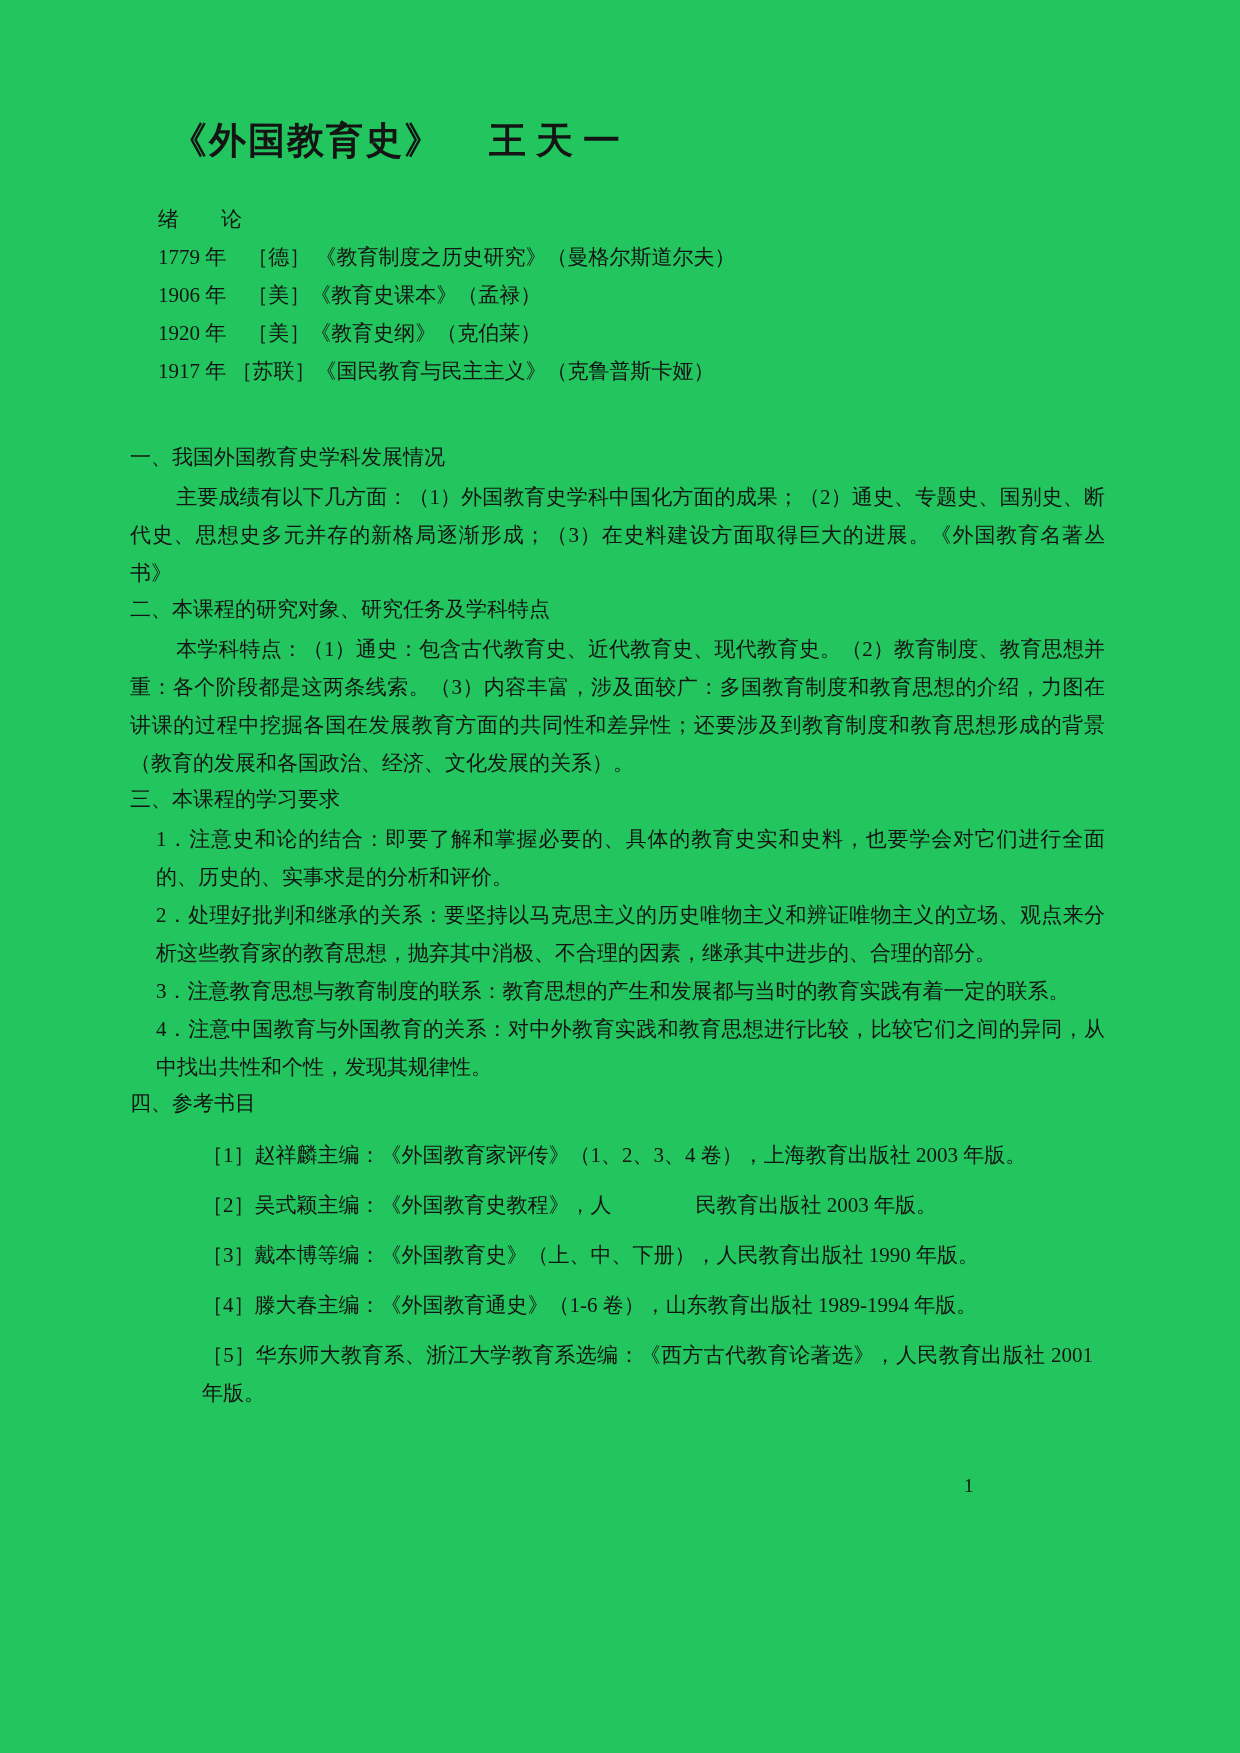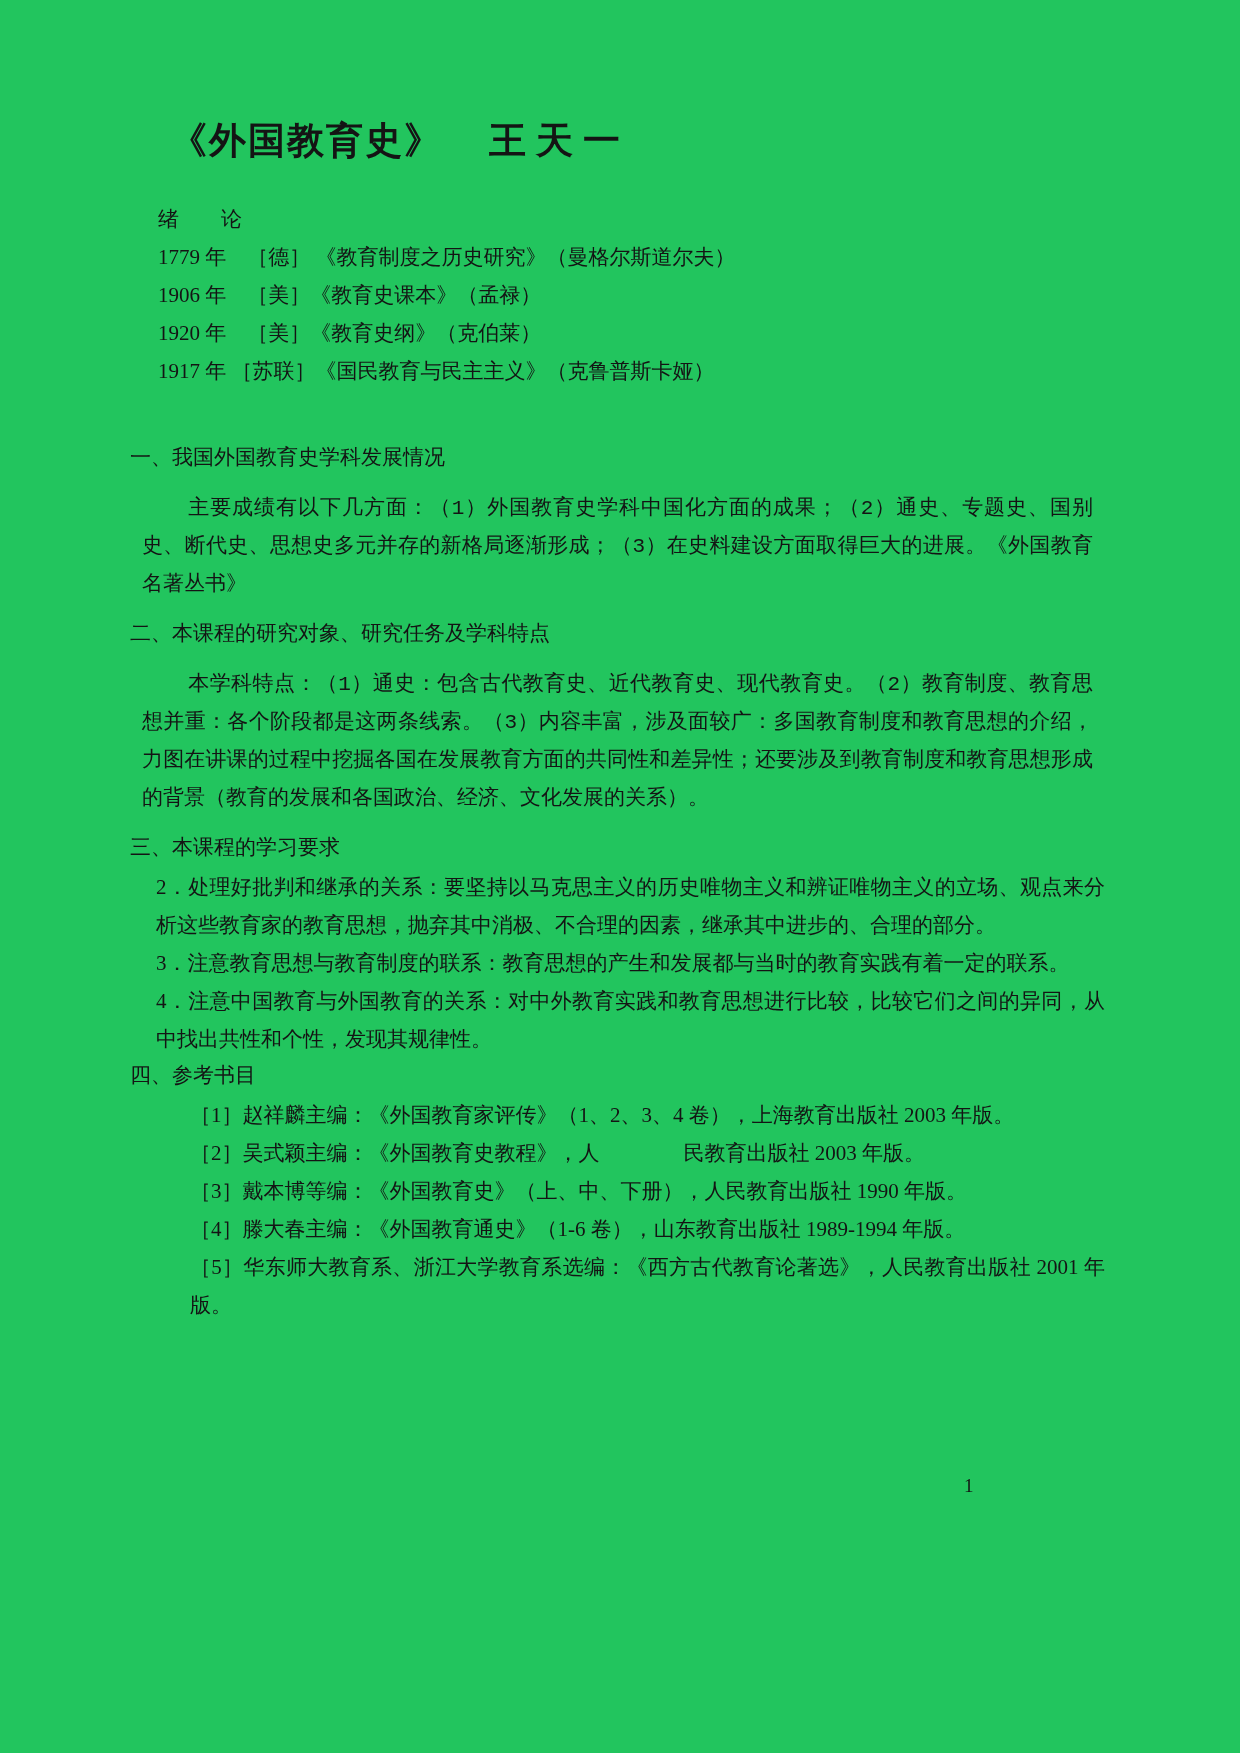--- a/index.html
+++ b/index.html
@@ -44,32 +44,31 @@
     padding-left: 28px;
     white-space: nowrap;
   }
   .section { margin: 0; }
   .section-gap { height: 50px; }
   .section-heading {
     text-align: left;
     font-family: Liberation Mono, monospace;
   }
   .para {
-    margin: 12px;
+    margin: 0;
     text-indent: 2.2em;
     text-align: justify;
-    font-family: Liberation Mono, monospace;
   }
   .req-item {
     margin: 0;
     padding-left: 26px;
     text-align: justify;
   }
   .ref-item {
-    margin: 0;
+    margin: 12px;
     padding-left: 60px;
     text-align: justify;
   }
   .page-number {
     position: absolute;
     left: 964px;
     top: 1474px;
     font-size: 19px;
     line-height: 24px;
   }
@@ -100,20 +99,21 @@
       <p class="para">主要成绩有以下几方面：（1）外国教育史学科中国化方面的成果；（2）通史、专题史、国别史、断代史、思想史多元并存的新格局逐渐形成；（3）在史料建设方面取得巨大的进展。《外国教育名著丛书》</p>
     </div>
 
     <div class="section">
       <div class="section-heading">二、本课程的研究对象、研究任务及学科特点</div>
       <p class="para">本学科特点：（1）通史：包含古代教育史、近代教育史、现代教育史。（2）教育制度、教育思想并重：各个阶段都是这两条线索。（3）内容丰富，涉及面较广：多国教育制度和教育思想的介绍，力图在讲课的过程中挖掘各国在发展教育方面的共同性和差异性；还要涉及到教育制度和教育思想形成的背景（教育的发展和各国政治、经济、文化发展的关系）。</p>
     </div>
 
     <div class="section">
       <div class="section-heading">三、本课程的学习要求</div>
+      <p class="req-item">1．注意史和论的结合：即要了解和掌握必要的、具体的教育史实和史料，也要学会对它们进行全面的、历史的、实事求是的分析和评价。</p>
       <p class="req-item">2．处理好批判和继承的关系：要坚持以马克思主义的历史唯物主义和辨证唯物主义的立场、观点来分析这些教育家的教育思想，抛弃其中消极、不合理的因素，继承其中进步的、合理的部分。</p>
       <p class="req-item">3．注意教育思想与教育制度的联系：教育思想的产生和发展都与当时的教育实践有着一定的联系。</p>
       <p class="req-item">4．注意中国教育与外国教育的关系：对中外教育实践和教育思想进行比较，比较它们之间的异同，从中找出共性和个性，发现其规律性。</p>
     </div>
 
     <div class="section">
       <div class="section-heading">四、参考书目</div>
       <p class="ref-item">［1］赵祥麟主编：《外国教育家评传》（1、2、3、4 卷），上海教育出版社 2003 年版。</p>
       <p class="ref-item">［2］吴式颖主编：《外国教育史教程》，人　　　　民教育出版社 2003 年版。</p>
       <p class="ref-item">［3］戴本博等编：《外国教育史》（上、中、下册），人民教育出版社 1990 年版。</p>

